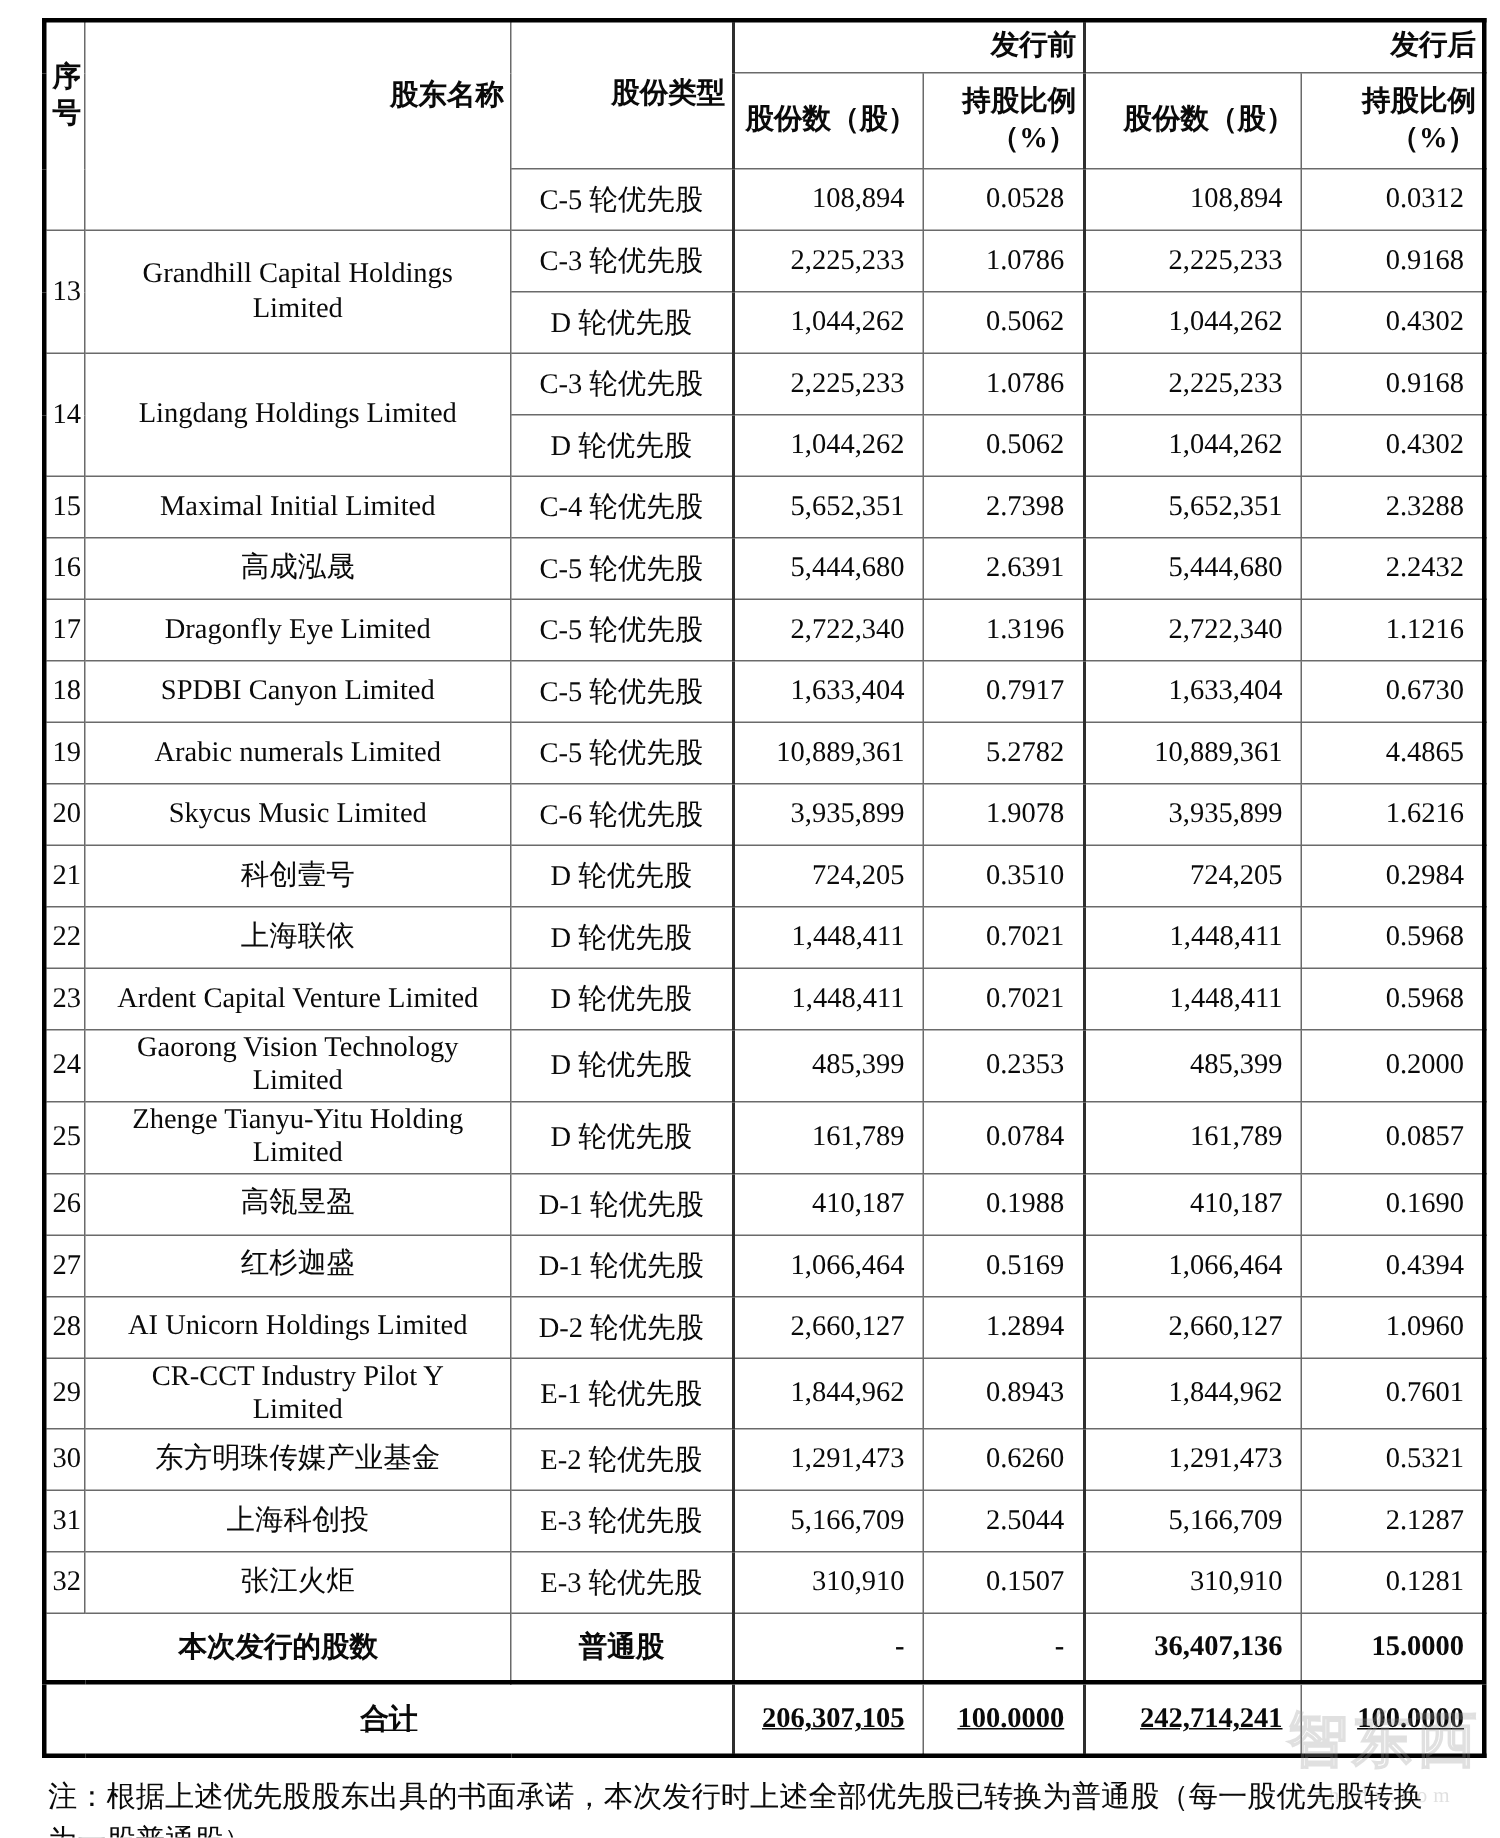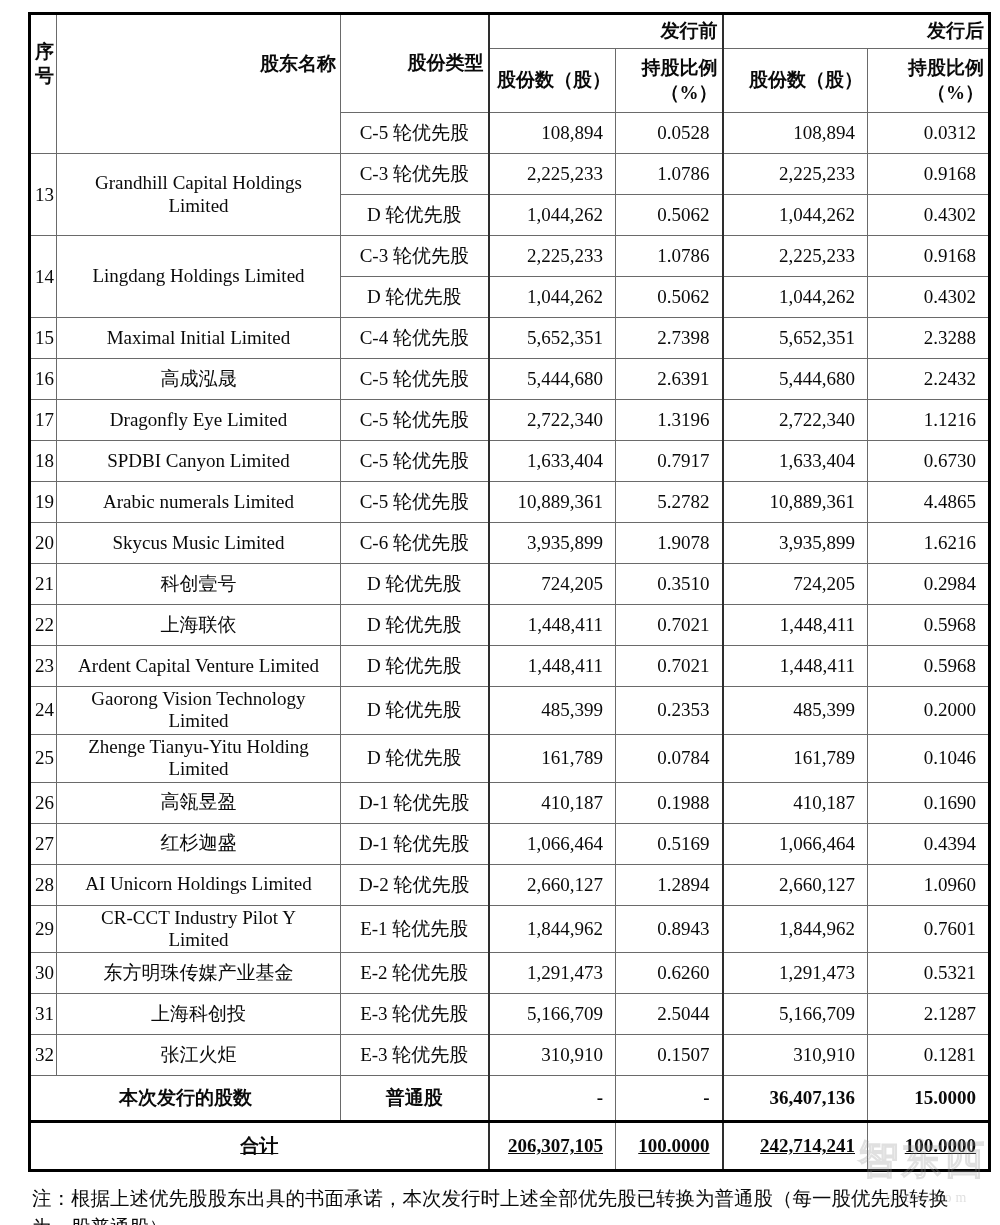--- a/index.html
+++ b/index.html
@@ -207,21 +207,21 @@
           <td class="num gl">485,399</td>
           <td class="num">0.2000</td>
         </tr>
         <tr>
           <td class="ctr" rowspan="1">25</td>
           <td class="ctr name" rowspan="1">Zhenge Tianyu-Yitu Holding Limited</td>
           <td class="ctr">D 轮优先股</td>
           <td class="num gl">161,789</td>
           <td class="num">0.0784</td>
           <td class="num gl">161,789</td>
-          <td class="num">0.1046</td>
+          <td class="num">0.0857</td>
         </tr>
         <tr>
           <td class="ctr" rowspan="1">26</td>
           <td class="ctr name" rowspan="1">高瓴昱盈</td>
           <td class="ctr">D-1 轮优先股</td>
           <td class="num gl">410,187</td>
           <td class="num">0.1988</td>
           <td class="num gl">410,187</td>
           <td class="num">0.1690</td>
         </tr>

